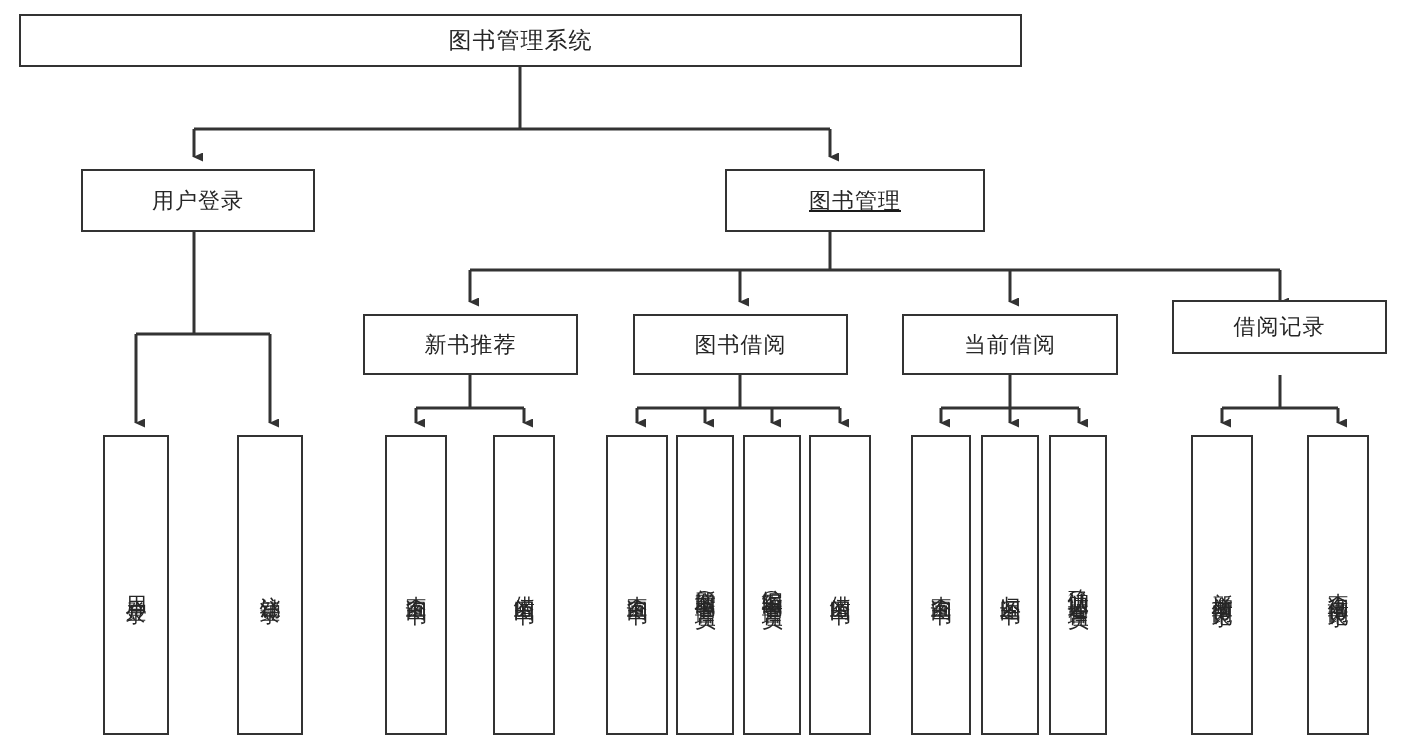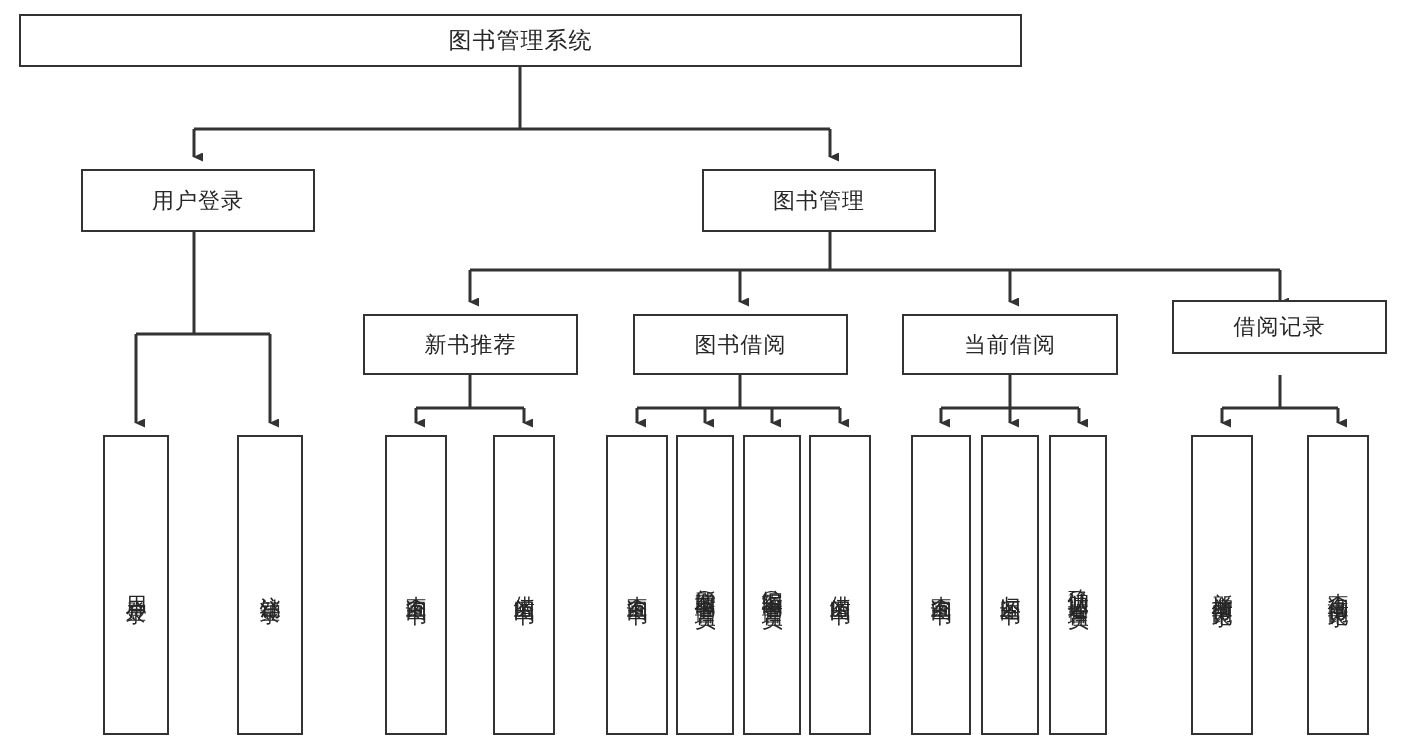--- a/index.html
+++ b/index.html
@@ -113,21 +113,21 @@
     <path d="M 1338,408 L 1338,423" stroke="#333333" stroke-width="3" fill="none" marker-end="url(#arrowhead)"></path>
   </svg>
 
   <div class="node level-root" style="left:19px; top:14px; width:1003px; height:53px;">
     <span class="node-label">图书管理系统</span>
   </div>
 
   <div class="node level-2" style="left:81px; top:169px; width:234px; height:63px;">
     <span class="node-label">用户登录</span>
   </div>
-  <div class="node level-2" style="left:702px; top:169px; width:234px; height:63px;">
+  <div class="node level-2" style="left:725px; top:169px; width:260px; height:63px;text-decoration:underline;">
     <span class="node-label">图书管理</span>
   </div>
 
   <div class="node level-3" style="left:363px; top:314px; width:215px; height:61px;">
     <span class="node-label">新书推荐</span>
   </div>
   <div class="node level-3" style="left:902px; top:314px; width:216px; height:61px;">
     <span class="node-label">当前借阅</span>
   </div>
   <div class="node level-3" style="left:633px; top:314px; width:215px; height:61px;">

